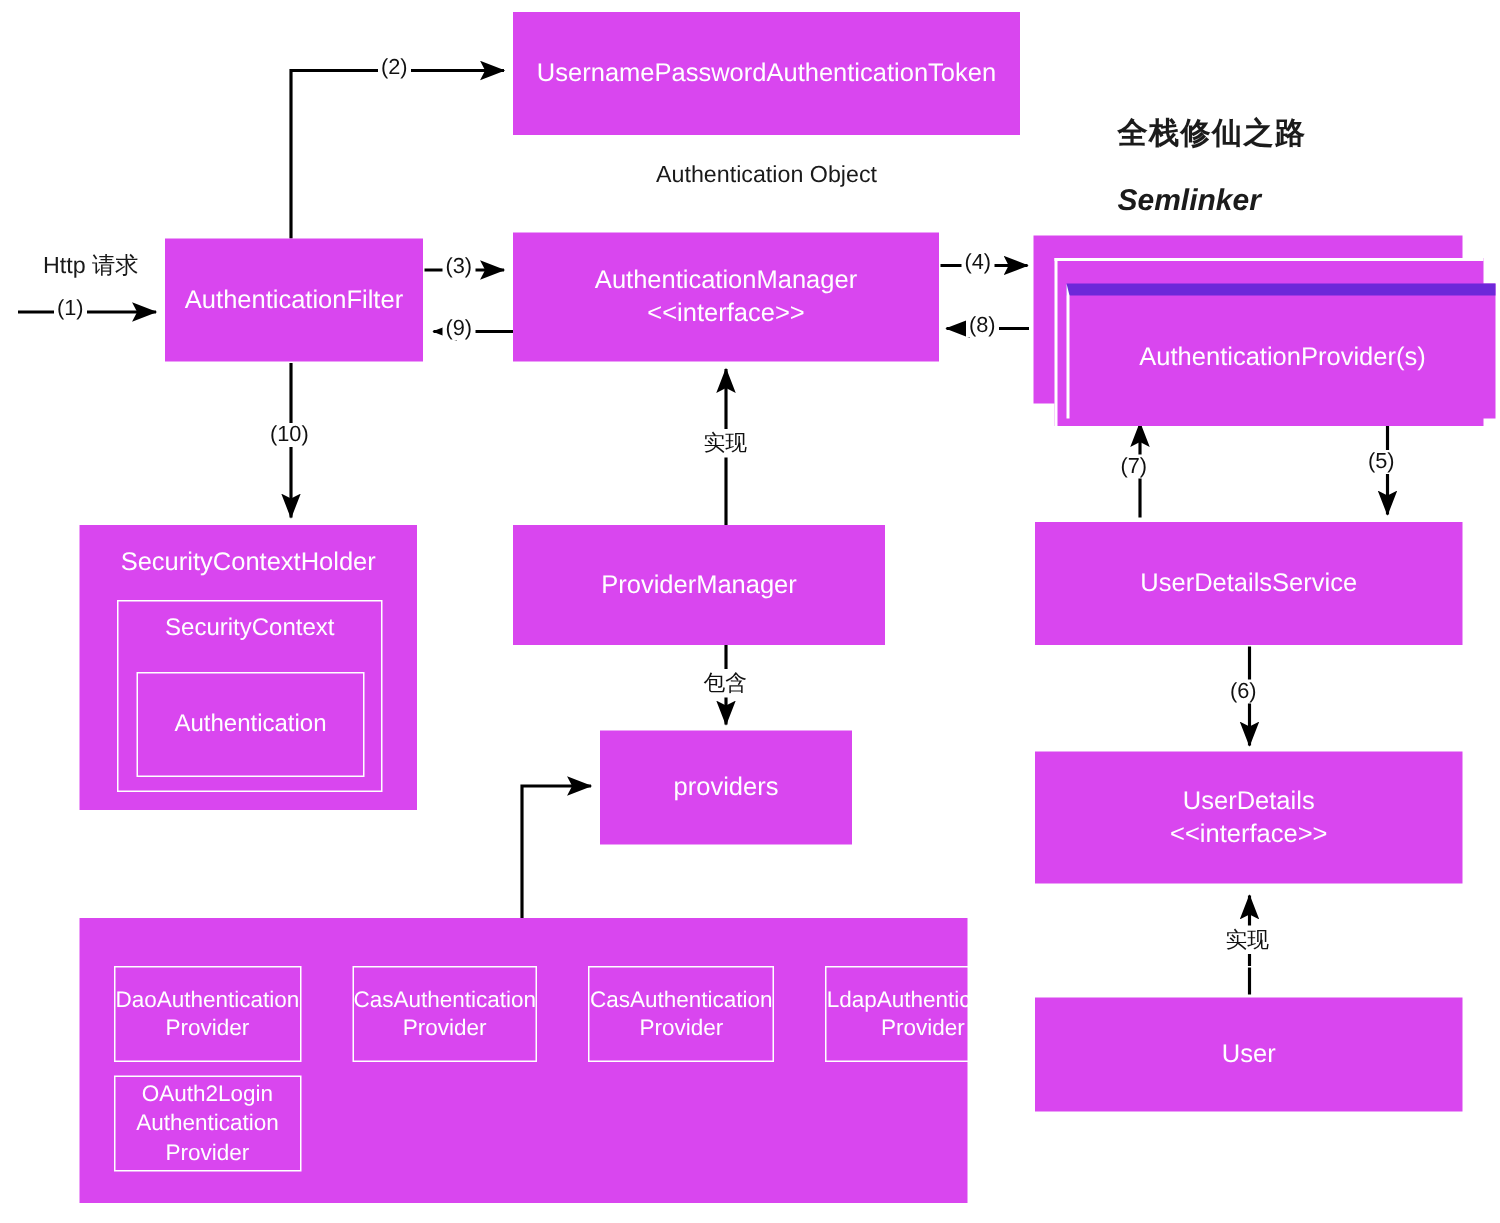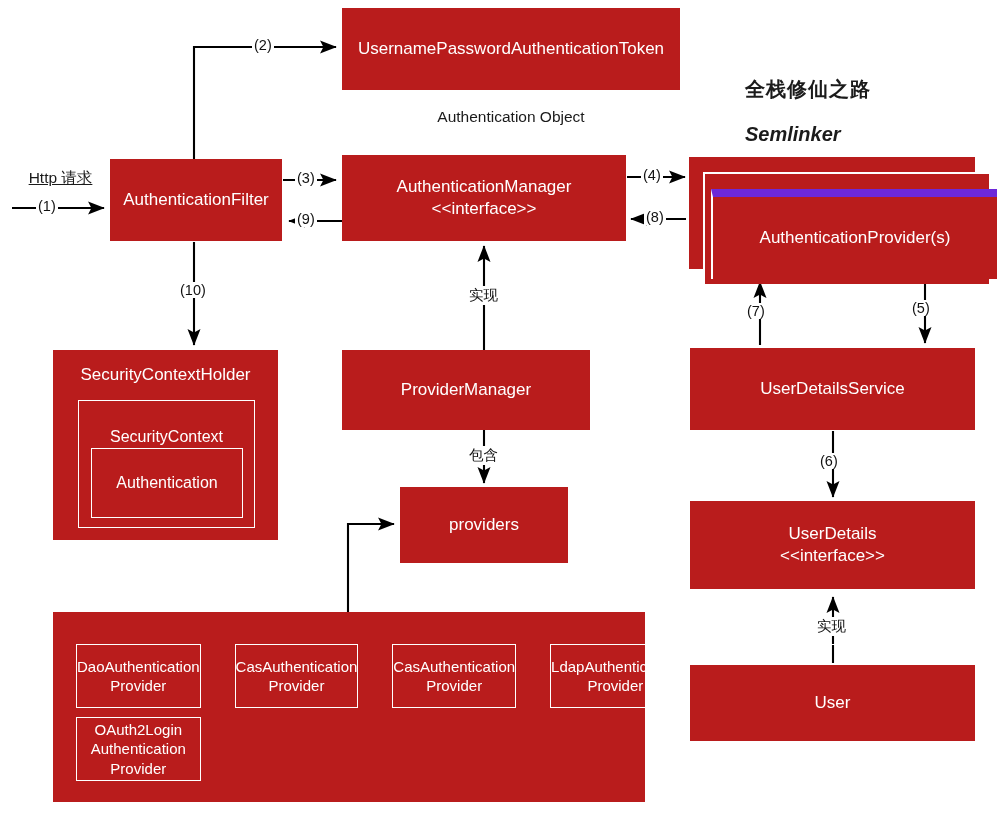--- a/index.html
+++ b/index.html
@@ -12,21 +12,21 @@
   }
   #canvas {
     position: relative;
     width: 1000px;
     height: 815px;
     background: #ffffff;
     overflow: hidden;
   }
   .box {
     position: absolute;
-    background: #b91c1c;
+    background: #d946ef;
     color: #ffffff;
     display: flex;
     align-items: center;
     justify-content: center;
     text-align: center;
     font-size: 17px;
     line-height: 1.28;
     box-sizing: border-box;
     white-space: pre-line;
   }
@@ -129,21 +129,21 @@
 
   <div>
     <div class="box" style="left:689px; top:157px; width:286px; height:112px;"></div>
     <div class="box" style="left:703px; top:172px; width:286px; height:112px; border-top:2px solid #fff; border-left:2px solid #fff;"></div>
     <div class="box" style="left:711px; top:189px; width:286px; height:90px; border-top:8px solid #6d28d9; border-left:2px solid #fff;">AuthenticationProvider(s)</div>
   </div>
 
   <div class="box" style="left:53px; top:350px; width:225px; height:190px; align-items:flex-start; justify-content:center; padding-top:14px;">
     <span>SecurityContextHolder</span>
   </div>
-  <div class="outline-box" style="left:78px; top:400px; width:177px; height:128px; align-items:flex-start; justify-content:center; padding-top:27px; font-size:16px;">
+  <div class="outline-box" style="left:78px; top:400px; width:177px; height:128px; align-items:flex-start; justify-content:center; padding-top:9px; font-size:16px;">
     <span>SecurityContext</span>
   </div>
   <div class="outline-box" style="left:91px; top:448px; width:152px; height:70px; font-size:16px;">Authentication</div>
 
   <div class="box" style="left:342px; top:350px; width:248px; height:80px;">ProviderManager</div>
 
   <div class="box" style="left:400px; top:487px; width:168px; height:76px;">providers</div>
 
   <div class="box" style="left:53px; top:612px; width:592px; height:190px; display:block;">
     <div style="position:absolute; left:23px; top:32px; width:546px; display:grid; grid-template-columns:repeat(5, 1fr); gap:9px 34px;">
@@ -164,21 +164,21 @@
     </div>
   </div>
 
   <div class="box" style="left:690px; top:348px; width:285px; height:82px;">UserDetailsService</div>
 
   <div class="box" style="left:690px; top:501px; width:285px; height:88px;">UserDetails
 &lt;&lt;interface&gt;&gt;</div>
 
   <div class="box" style="left:690px; top:665px; width:285px; height:76px;">User</div>
 
-  <div class="plain-label" style="left:8px; top:168px; width:105px;text-decoration:underline;">Http 请求</div>
+  <div class="plain-label" style="left:8px; top:168px; width:105px;">Http 请求</div>
   <div class="arrow-label" style="left:36px; top:198px;">(1)</div>
   <div class="arrow-label" style="left:252px; top:37px;">(2)</div>
   <div class="arrow-label" style="left:295px; top:170px;">(3)</div>
   <div class="arrow-label" style="left:295px; top:211px;">(9)</div>
   <div class="arrow-label" style="left:641px; top:167px;">(4)</div>
   <div class="arrow-label" style="left:644px; top:209px;">(8)</div>
   <div class="arrow-label" style="left:178px; top:282px;">(10)</div>
   <div class="arrow-label" style="left:467px; top:286px;">实现</div>
   <div class="arrow-label" style="left:467px; top:446px;">包含</div>
   <div class="arrow-label" style="left:745px; top:303px;">(7)</div>

